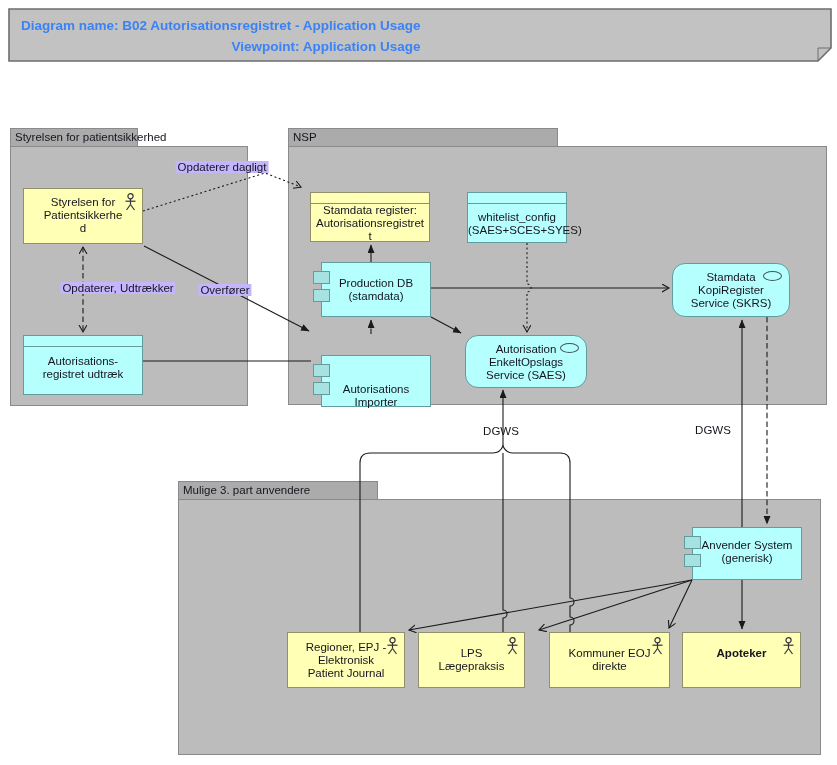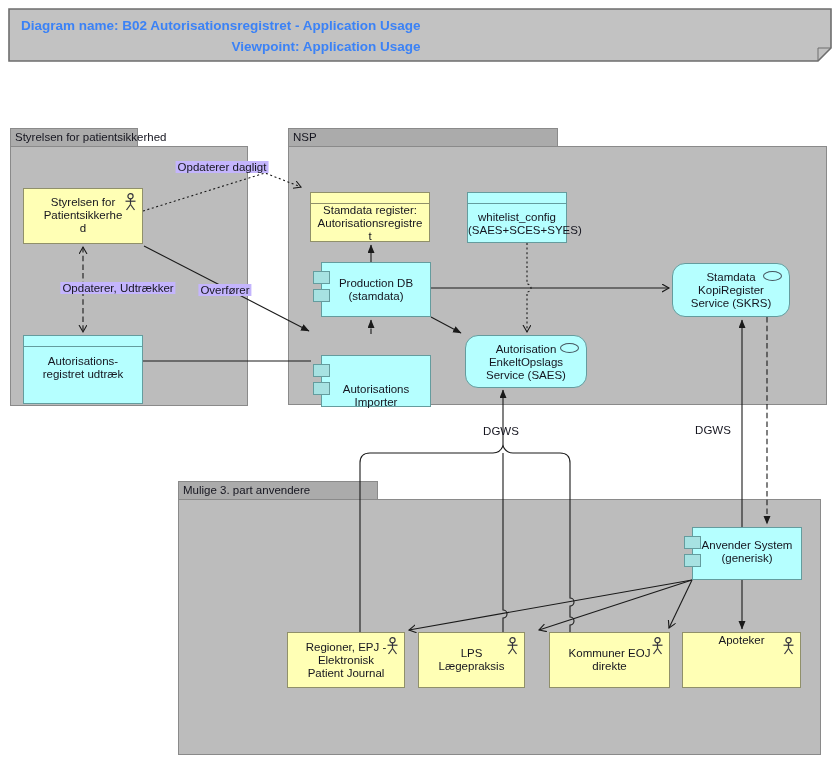--- a/index.html
+++ b/index.html
@@ -30,32 +30,32 @@
   .band{position:absolute;left:0;right:0;top:10px;border-top:1px solid #7f9f86;height:0;}
   .biz .band{border-top-color:#90906a;}
   .app .band{border-top-color:#649c9e;}
   .comp-tab{position:absolute;left:-9px;width:15px;height:11px;background:#a7e2e2;border:1px solid #649c9e;}
   .comp-tab.t1{top:8px;}
   .comp-tab.t2{top:26px;}
   .actor-ic{position:absolute;right:5px;top:4px;}
   .svc-ic{position:absolute;right:7px;top:7px;width:19px;height:10px;border:1.4px solid #45555f;
           border-radius:50%;box-sizing:border-box;background:transparent;}
   #n-styrelsen{left:23px;top:188px;width:120px;height:56px;padding-top:7px;}
-  #n-udtraek{left:23px;top:335px;width:120px;height:69px;padding-top:19px;}
+  #n-udtraek{left:23px;top:335px;width:120px;height:60px;padding-top:19px;}
   #n-stamreg{left:310px;top:192px;width:120px;height:50px;padding-top:11px;}
   #n-whitelist{left:467px;top:192px;width:100px;height:51px;padding-top:18px;}
   #n-proddb{left:321px;top:262px;width:110px;height:55px;padding-top:14px;}
   #n-importer{left:321px;top:335px;width:110px;height:52px;padding-top:27px;margin-top:20px;}
   #n-saes{left:465px;top:335px;width:122px;height:53px;padding-top:7px;}
   #n-skrs{left:672px;top:263px;width:118px;height:54px;padding-top:7px;}
   #n-anvender{left:692px;top:527px;width:110px;height:53px;padding-top:11px;}
   #n-regioner{left:287px;top:632px;width:118px;height:56px;padding-top:8px;}
   #n-lps{left:418px;top:632px;width:107px;height:56px;padding-top:14px;}
   #n-kommuner{left:549px;top:632px;width:121px;height:56px;padding-top:14px;}
-  #n-apoteker{left:682px;top:632px;width:119px;height:56px;padding-top:1px;}
+  #n-apoteker{left:682px;top:632px;width:119px;height:56px;padding-top:14px;font-weight:bold;}
   
   .elabel{position:absolute;z-index:5;font-size:11.5px;white-space:nowrap;
           transform:translate(-50%,-50%);padding:0 2px;}
   .on-gray{background:#c4b5fd;}
   #el-daily{left:222px;top:167px;}
   #el-update{left:82px;top:288px;margin-left:36px;}
   #el-transfer{left:225px;top:290px;}
   #el-dgws-left{left:501px;top:431px;}
   #el-dgws-right{left:713px;top:430px;}
 </style>
@@ -132,21 +132,21 @@
 
   <div id="n-udtraek" class="node app">
     <div class="band"></div>
     <div>Autorisations-</div>
     <div>registret udtræk</div>
   </div>
 
   <div id="n-stamreg" class="node biz">
     <div class="band"></div>
     <div>Stamdata register:</div>
-    <div>Autorisationsregistre</div>
+    <div>Autorisationsregistret</div>
     <div>t</div>
   </div>
 
   <div id="n-whitelist" class="node app">
     <div class="band"></div>
     <div>whitelist_config</div>
     <div>(SAES+SCES+SYES)</div>
   </div>
 
   <div id="n-proddb" class="node app">

